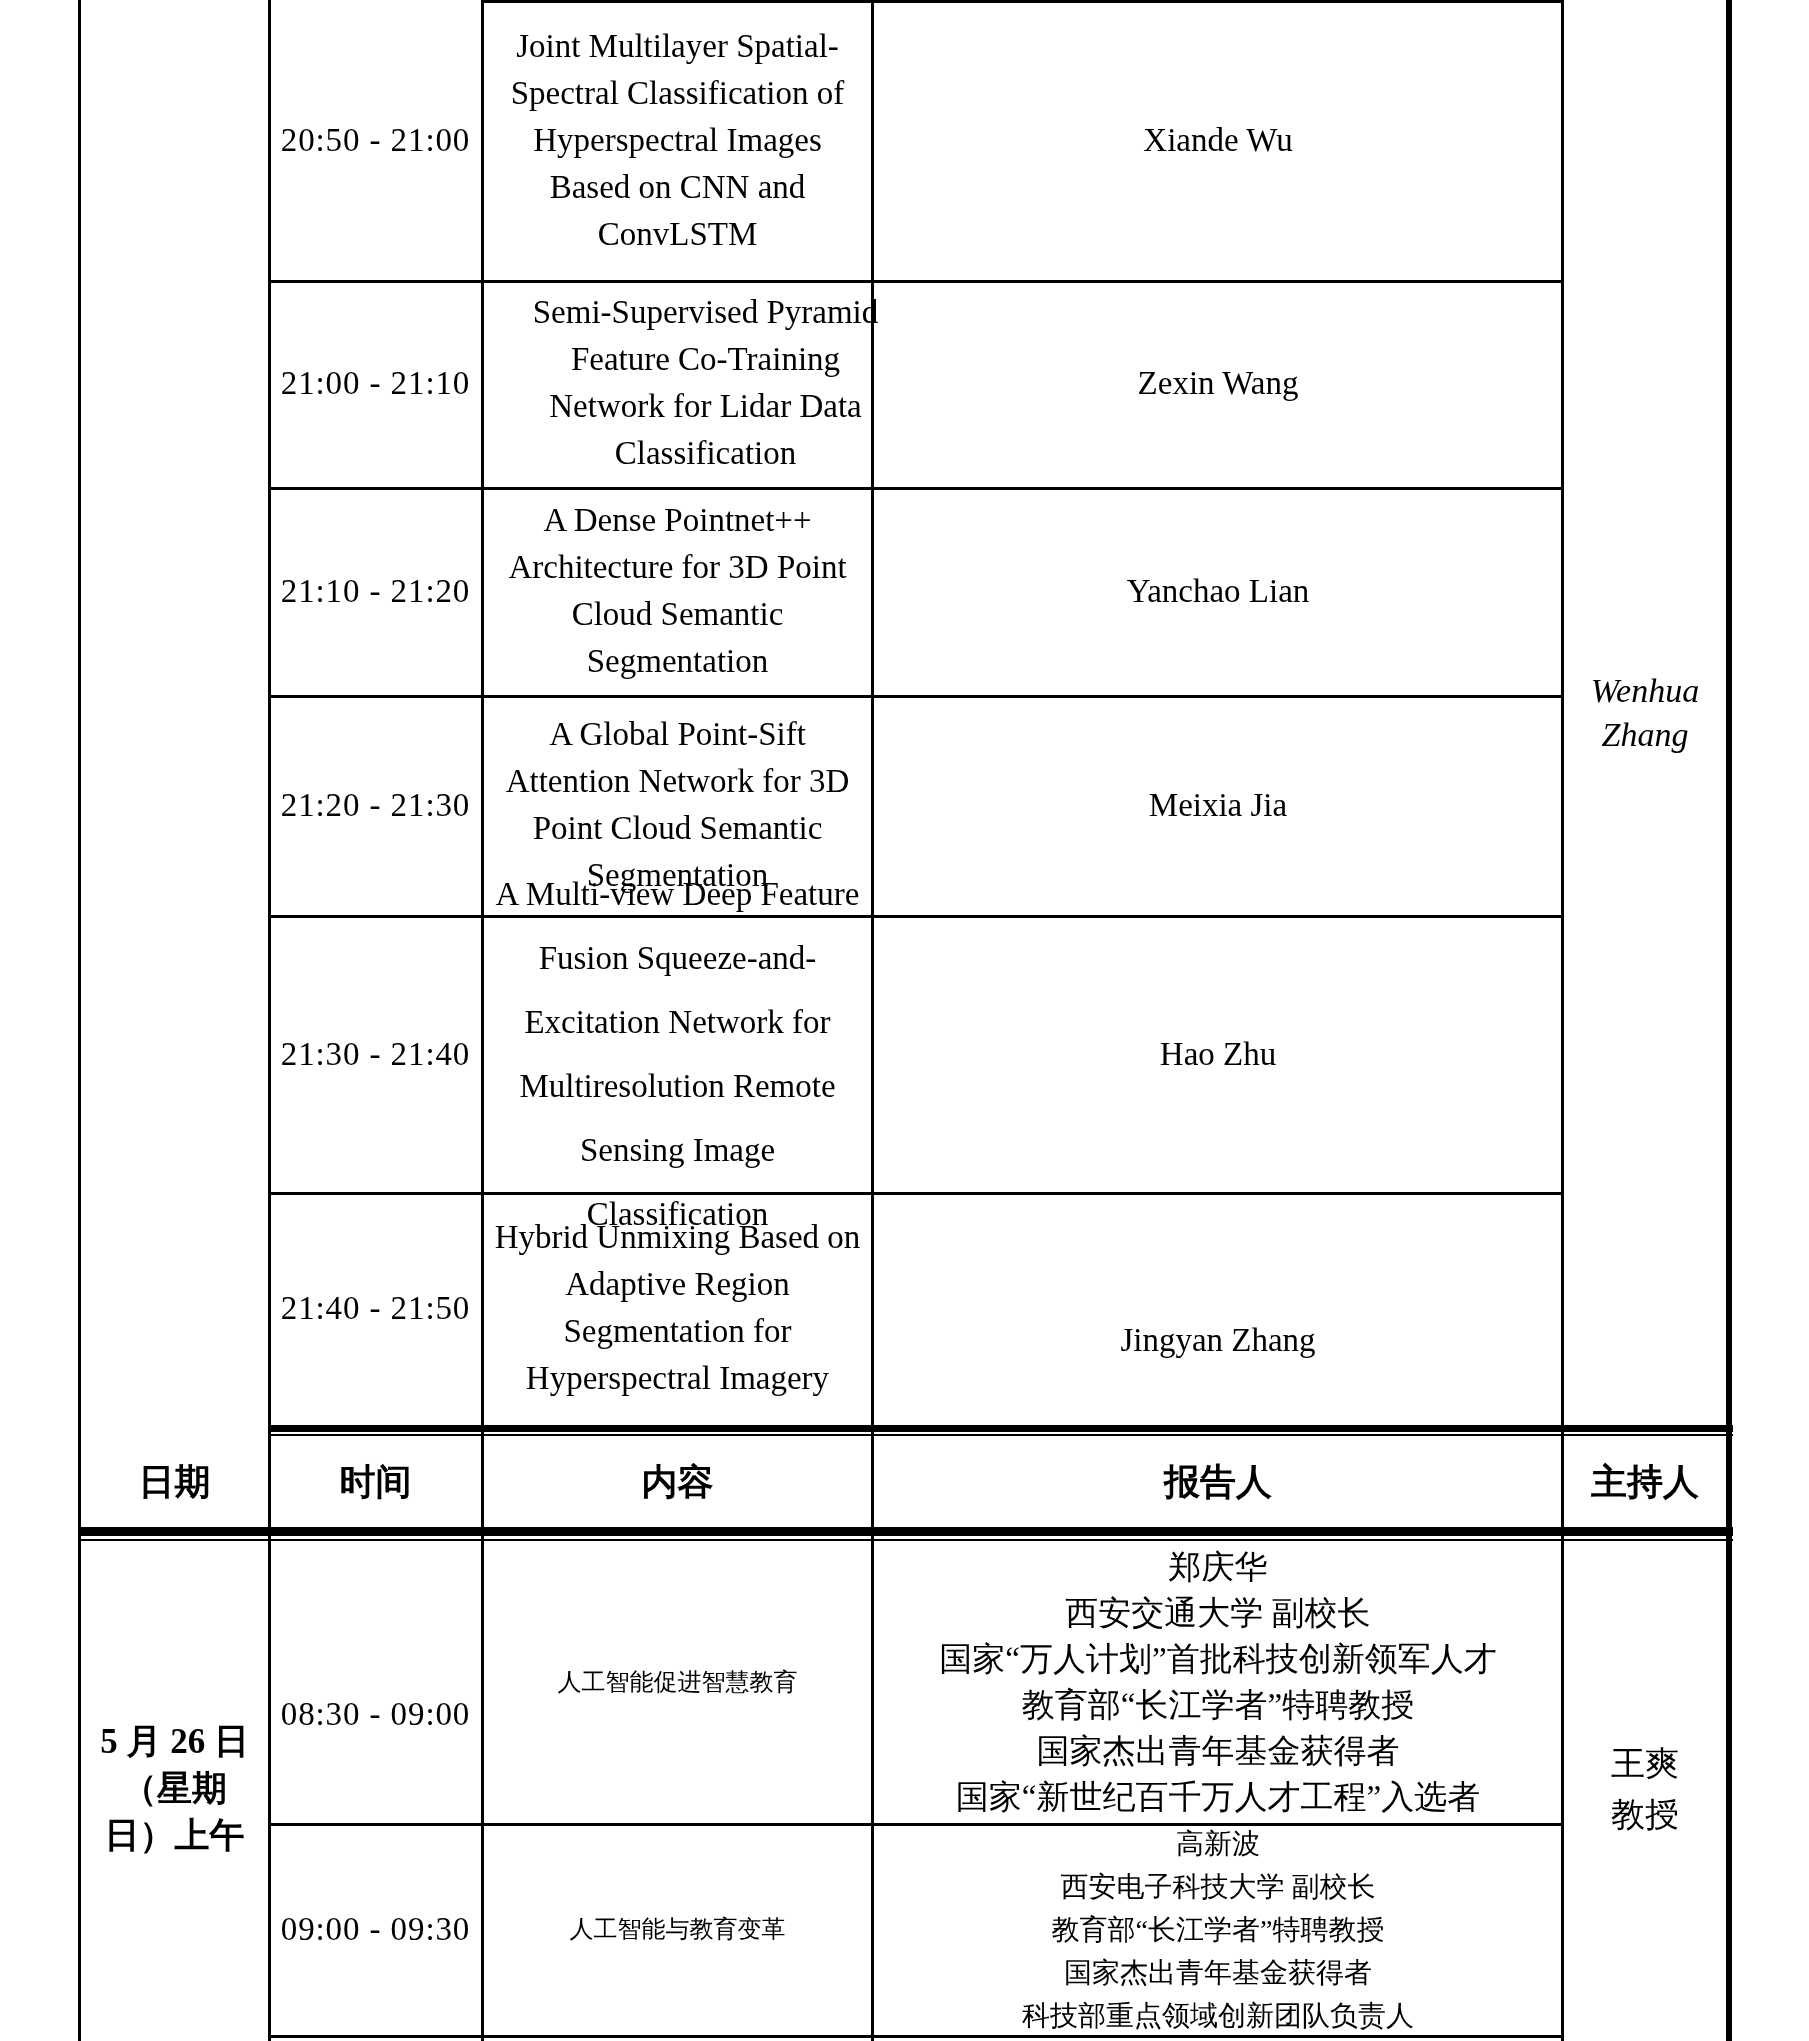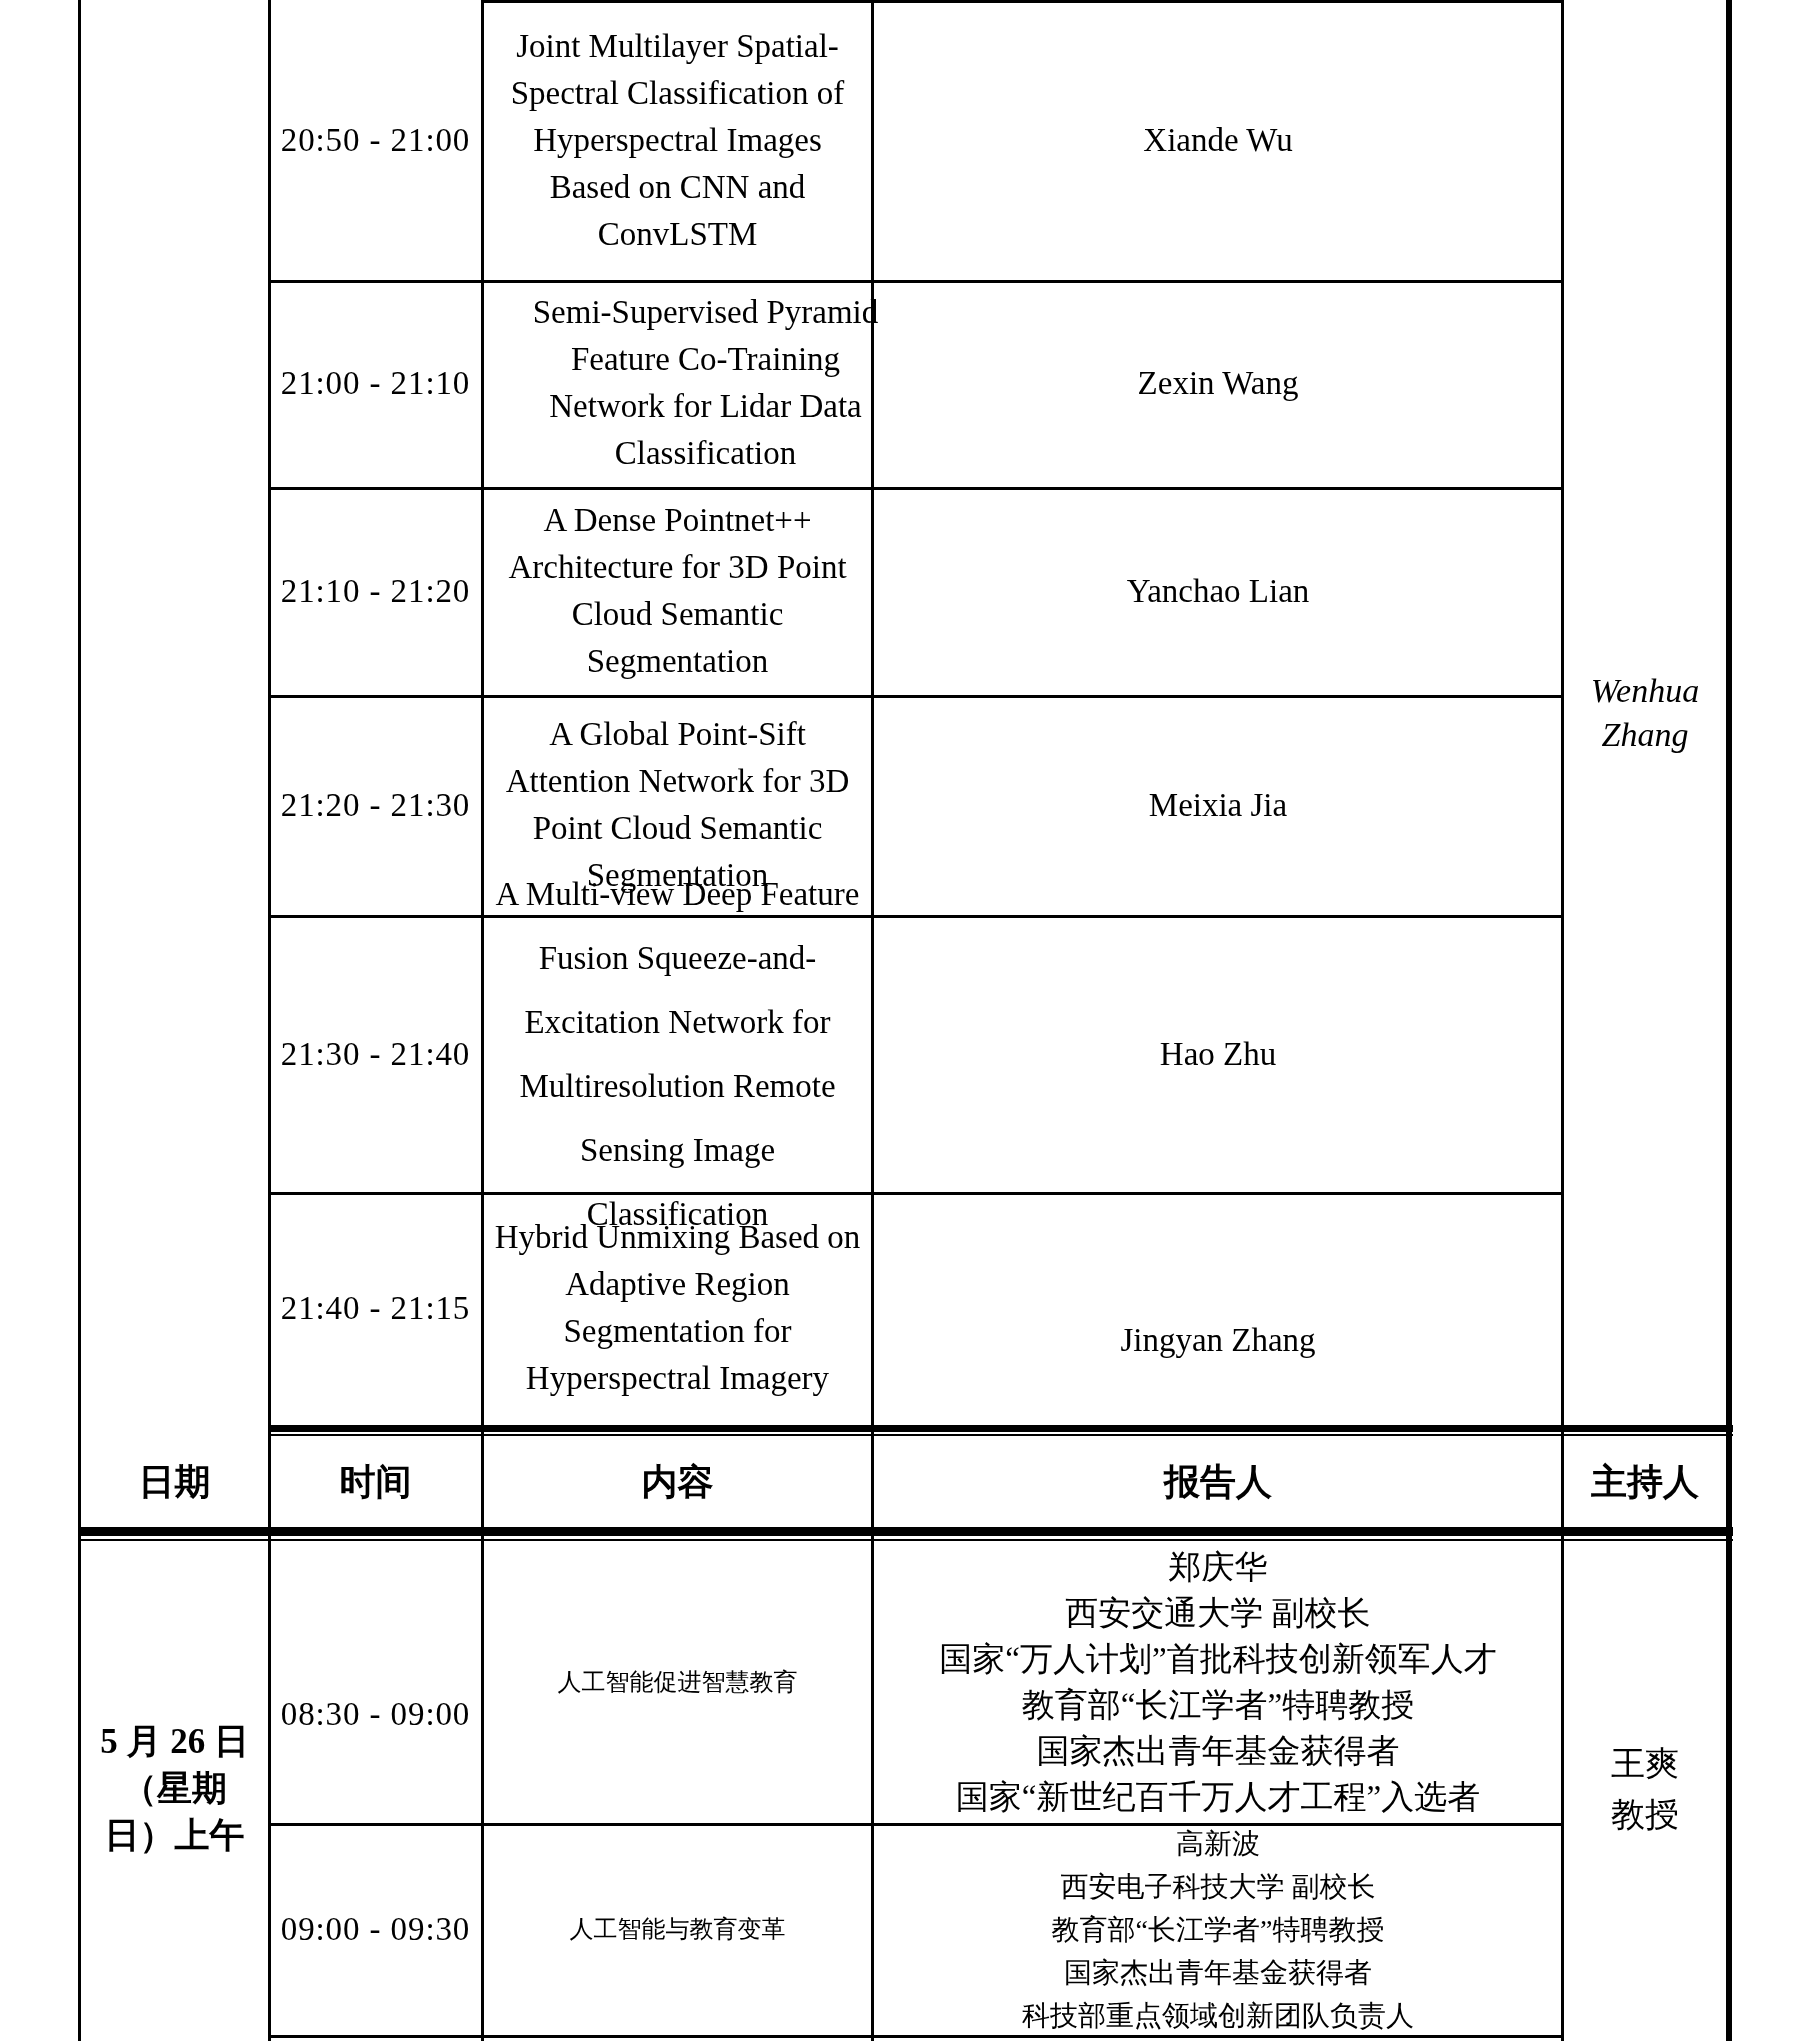--- a/index.html
+++ b/index.html
@@ -80,21 +80,21 @@
 
   <div class="cell time" style="left:270px;top:915px;width:211px;height:278px;">21:30 - 21:40</div>
   <div class="cell eng-tight" style="left:484px;top:915px;width:387px;height:278px;">A Multi-view Deep Feature
 Fusion Squeeze-and-
 Excitation Network for
 Multiresolution Remote
 Sensing Image
 Classification</div>
   <div class="cell eng" style="left:874px;top:915px;width:688px;height:278px;">Hao Zhu</div>
 
-  <div class="cell time" style="left:270px;top:1192px;width:211px;height:232px;">21:40 - 21:15</div>
+  <div class="cell time" style="left:270px;top:1192px;width:211px;height:232px;">21:40 - 21:50</div>
   <div class="cell eng" style="left:484px;top:1192px;width:387px;height:232px;">Hybrid Unmixing Based on
 Adaptive Region
 Segmentation for
 Hyperspectral Imagery</div>
   <div class="cell eng" style="left:874px;top:1192px;width:688px;height:296px;">Jingyan Zhang</div>
 
   <div class="cell chair-en" style="left:1564px;top:0;width:162px;height:1425px;">Wenhua
 Zhang</div>
 
   <div class="cell hdr" style="left:81px;top:1436px;width:187px;height:91px;">日期</div>

